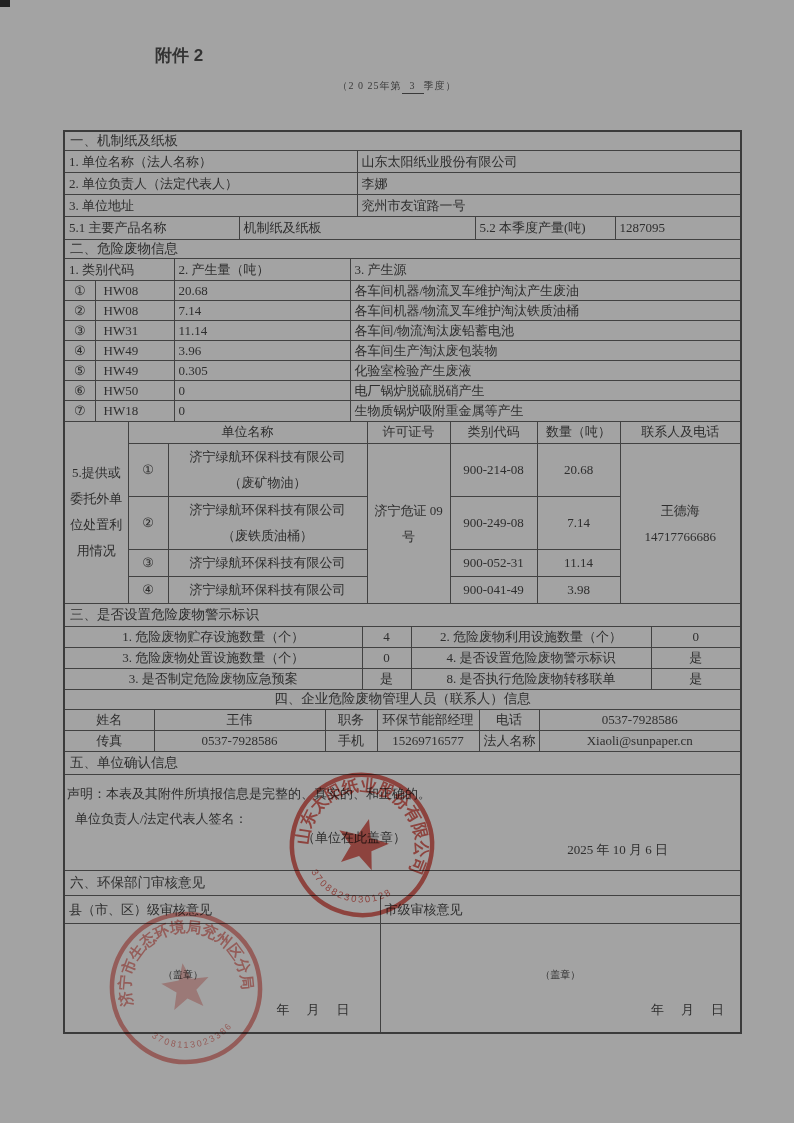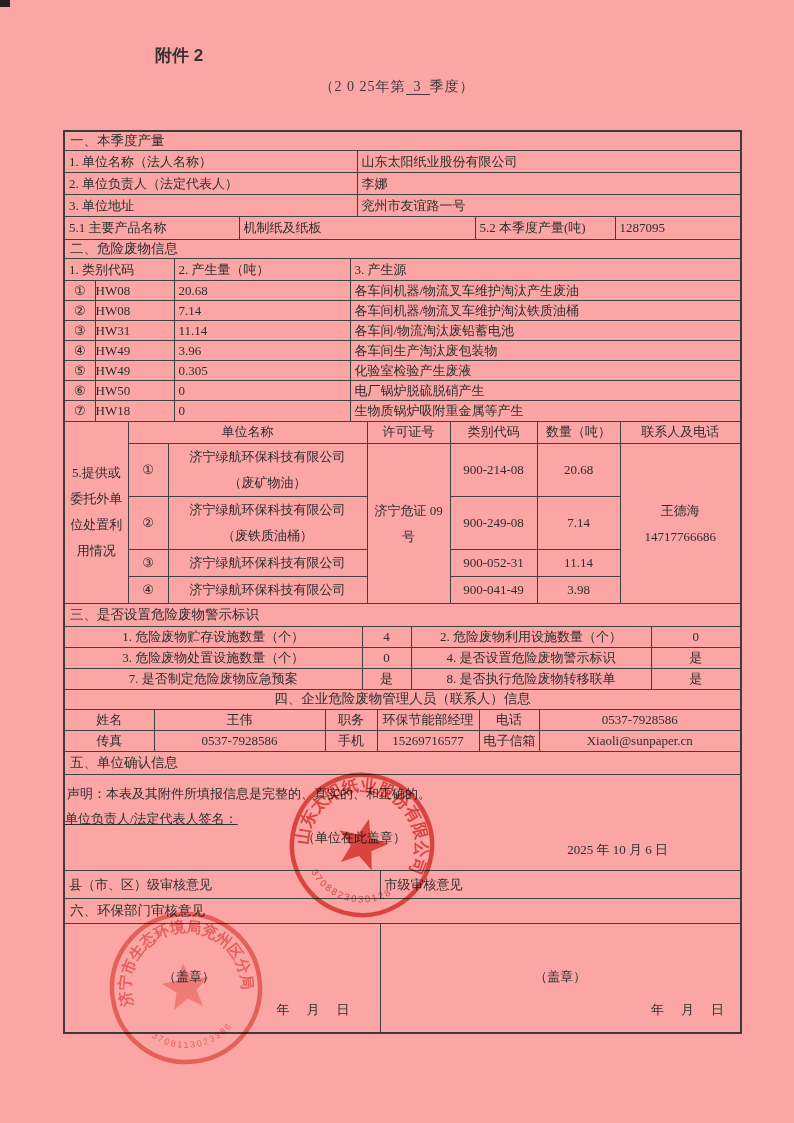--- a/index.html
+++ b/index.html
@@ -1,55 +1,55 @@
 <!DOCTYPE html>
 <html><head>
 <meta charset="utf-8">
 <style>
   html,body { margin:0; padding:0; background:#e8e8e8; }
   .page {
     position:relative; width:794px; height:1123px; margin:0 auto;
-    background:#fca5a5; overflow:hidden;
+    background:#a3a3a3; overflow:hidden;
     font-family:"Liberation Serif","DejaVu Serif",serif; color:#2e2e2e;
   }
   .corner-mark { position:absolute; left:0; top:0; width:10px; height:7px; background:#222; }
 
   
   .hdr-attach { position:absolute; left:155px; top:44px; font-size:17px; font-weight:bold;
     font-family:"Liberation Sans","DejaVu Sans",sans-serif; color:#333; }
   .hdr-title { position:absolute; left:290px; top:41px; font-size:21px; font-weight:bold;
     font-family:"Liberation Sans","DejaVu Sans",sans-serif; letter-spacing:1px; color:#333; }
-  .hdr-sub { position:absolute; left:0; width:100%; top:78px; text-align:center; font-size:14px;
+  .hdr-sub { position:absolute; left:0; width:100%; top:78px; text-align:center; font-size:10px;
     color:#3a3a3a; letter-spacing:1px; }
   .hdr-sub .q { border-bottom:1px solid #3a3a3a; padding:0 8px; display:inline-block; line-height:15px; }
 
   
   .form { position:absolute; left:63px; top:130px; width:675px; border:2px solid #3b3b3b; }
   .sec { border-bottom:1px solid #414141; }
   .sec:last-child { border-bottom:none; }
   table { width:100%; border-collapse:collapse; border:hidden; table-layout:fixed; }
   td { border:1px solid #414141; font-size:13px; padding:0 4px; overflow:hidden;
        white-space:nowrap; vertical-align:middle; }
   td.head { font-size:13.5px; padding-left:5px; }
   td.headc { font-size:13.5px; text-align:center; }
   .ctr { text-align:center; }
   .pre { white-space:pre-line; line-height:26px; text-align:center; }
-  .smallpad { padding-left:0; }
+  .smallpad { padding-left:8px; }
 
   
   .confirm-cell { position:relative; height:95px; }
   .confirm-cell div { position:absolute; font-size:13px; }
   .decl { left:2px; top:10px; }
-  .sign { left:0; top:35px;text-decoration:underline; }
+  .sign { left:10px; top:35px; }
   .sealhere { left:237px; top:54px; }
   .cdate { right:72px; top:66px; }
 
   
   .audit-cell { position:relative; height:108px; }
-  .audit-cell .seal { position:absolute; font-size:13px; }
+  .audit-cell .seal { position:absolute; font-size:10px; }
   .audit-cell .ymd { position:absolute; bottom:13px; font-size:13px; letter-spacing:2px; }
 
   
   .stamp { position:absolute; mix-blend-mode:multiply; pointer-events:none; }
 </style>
 </head>
 <body>
 
 <div class="page">
   <div class="corner-mark"></div>
@@ -65,21 +65,21 @@
       <table>
         <colgroup>
             <col style="width:174px">
             <col style="width:118px">
             <col style="width:118px">
             <col style="width:140px">
             <col>
           </colgroup>
         <tbody>
             <tr style="height:18px">
-              <td colspan="5" class="head">一、本季度产量</td>
+              <td colspan="5" class="head">一、机制纸及纸板</td>
             </tr>
         <tr style="height:22px">
               <td colspan="2">1. 单位名称（法人名称）</td>
               <td colspan="3">山东太阳纸业股份有限公司</td>
             </tr>
         <tr style="height:22px">
               <td colspan="2">2. 单位负责人（法定代表人）</td>
               <td colspan="3">李娜</td>
             </tr>
         <tr style="height:22px">
@@ -234,21 +234,21 @@
               <td class="ctr">2. 危险废物利用设施数量（个）</td>
               <td class="ctr">0</td>
             </tr>
         <tr style="height:21px">
               <td class="ctr">3. 危险废物处置设施数量（个）</td>
               <td class="ctr">0</td>
               <td class="ctr">4. 是否设置危险废物警示标识</td>
               <td class="ctr">是</td>
             </tr>
         <tr style="height:21px">
-              <td class="ctr">7. 是否制定危险废物应急预案</td>
+              <td class="ctr">3. 是否制定危险废物应急预案</td>
               <td class="ctr">是</td>
               <td class="ctr">8. 是否执行危险废物转移联单</td>
               <td class="ctr">是</td>
             </tr>
       </tbody>
         </table>
     </div>
 
     <div class="sec">
       <table>
@@ -270,21 +270,21 @@
           <td class="ctr">职务</td>
           <td class="ctr">环保节能部经理</td>
           <td class="ctr">电话</td>
           <td class="ctr">0537-7928586</td>
         </tr>
         <tr style="height:21px">
           <td class="ctr">传真</td>
           <td class="ctr">0537-7928586</td>
           <td class="ctr">手机</td>
           <td class="ctr">15269716577</td>
-          <td class="ctr">电子信箱</td>
+          <td class="ctr">法人名称</td>
           <td class="ctr">Xiaoli@sunpaper.cn</td>
         </tr>
       </tbody>
         </table>
     </div>
 
     <div class="sec">
       <table>
         <tbody>
             <tr style="height:22px">
@@ -304,27 +304,27 @@
         </table>
     </div>
 
     <div class="sec">
       <table>
         <colgroup>
             <col style="width:315px">
             <col>
           </colgroup>
         <tbody>
-            <tr style="height:28px">
+            <tr style="height:25px">
+              <td colspan="2" class="head">六、环保部门审核意见</td>
+            </tr>
+        <tr style="height:28px">
           <td style="vertical-align:top;padding-top:5px">县（市、区）级审核意见</td>
           <td style="vertical-align:top;padding-top:5px">市级审核意见</td>
         </tr>
-        <tr style="height:25px">
-              <td colspan="2" class="head">六、环保部门审核意见</td>
-            </tr>
         <tr>
           <td style="padding:0">
             <div class="audit-cell">
               <div class="seal" style="left:98px;top:44px">（盖章）</div>
               <div class="ymd" style="right:28px">年　月　日</div>
             </div>
           </td>
           <td style="padding:0">
             <div class="audit-cell">
               <div class="seal" style="left:0;right:0;text-align:center;top:44px">（盖章）</div>

